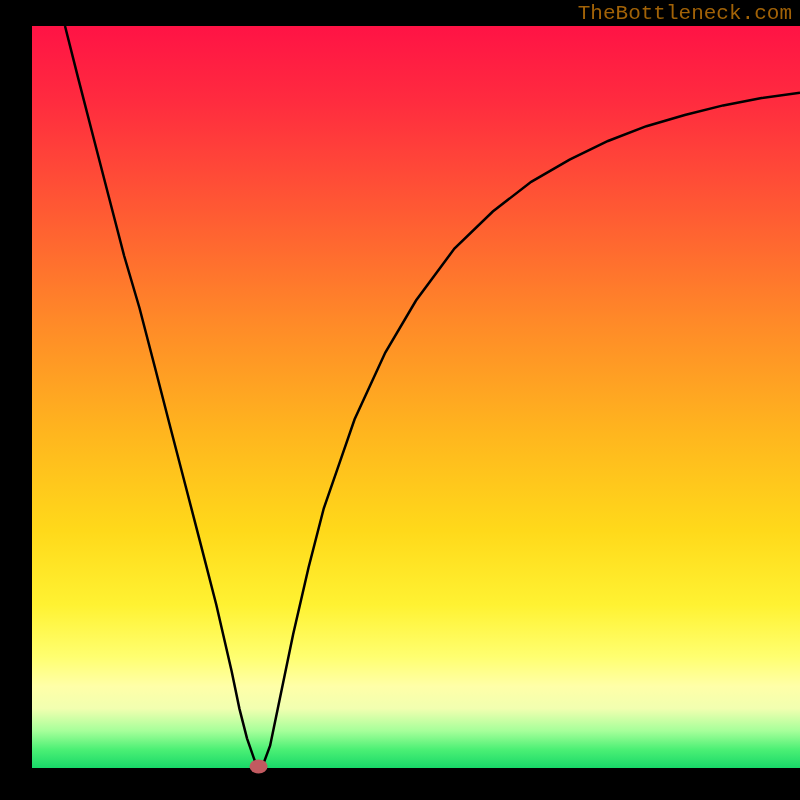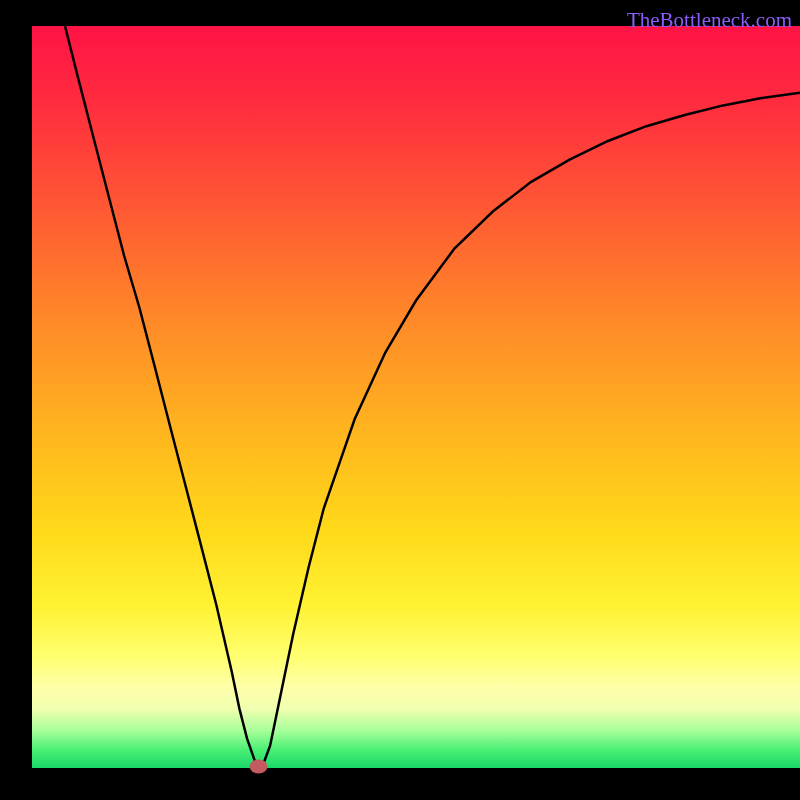--- a/index.html
+++ b/index.html
@@ -1,23 +1,23 @@
 <!DOCTYPE html>
 <html><head>
   <meta charset="utf-8">
   <style>
     * { margin: 0; padding: 0; box-sizing: border-box; }
     body { width: 800px; height: 800px; background: #000; position: relative; overflow: hidden; }
     .canvas-wrap { position: absolute; top: 0; left: 0; width: 800px; height: 800px; }
     .watermark {
       position: absolute;
-      top: 8px;
+      top: 2px;
       right: 8px;
-      color: #8b5cf6;
-      font-family: Liberation Serif, serif;
+      color: #a16207;
+      font-family: Liberation Mono, monospace;
       font-size: 21px;
       font-weight: 500;
       z-index: 10;
     }
     svg { display: block; }
   </style>
 </head>
 <body>
 
 <div class="canvas-wrap">

